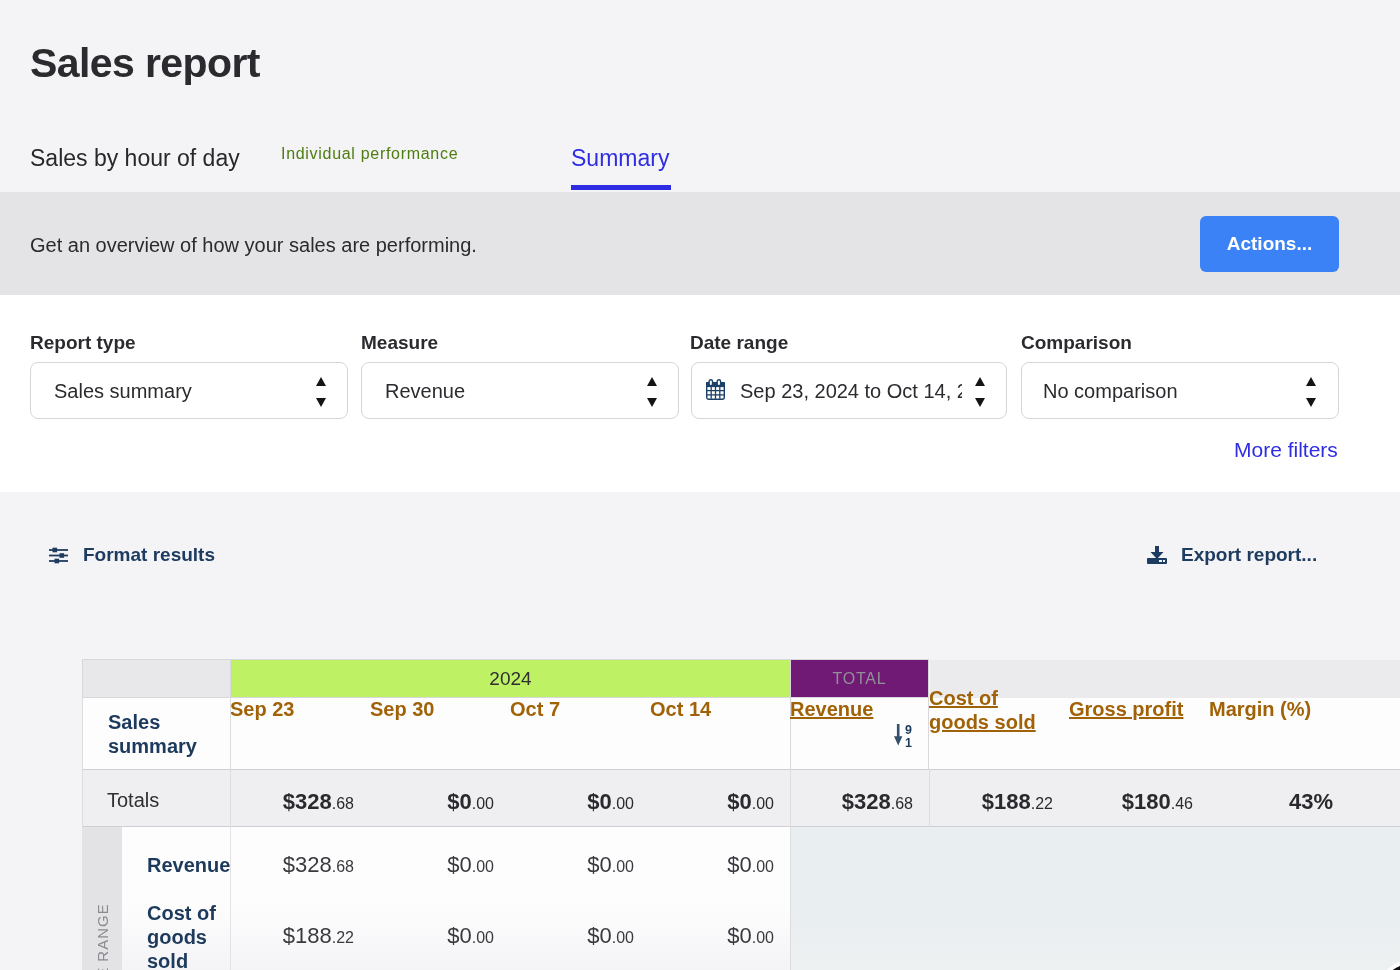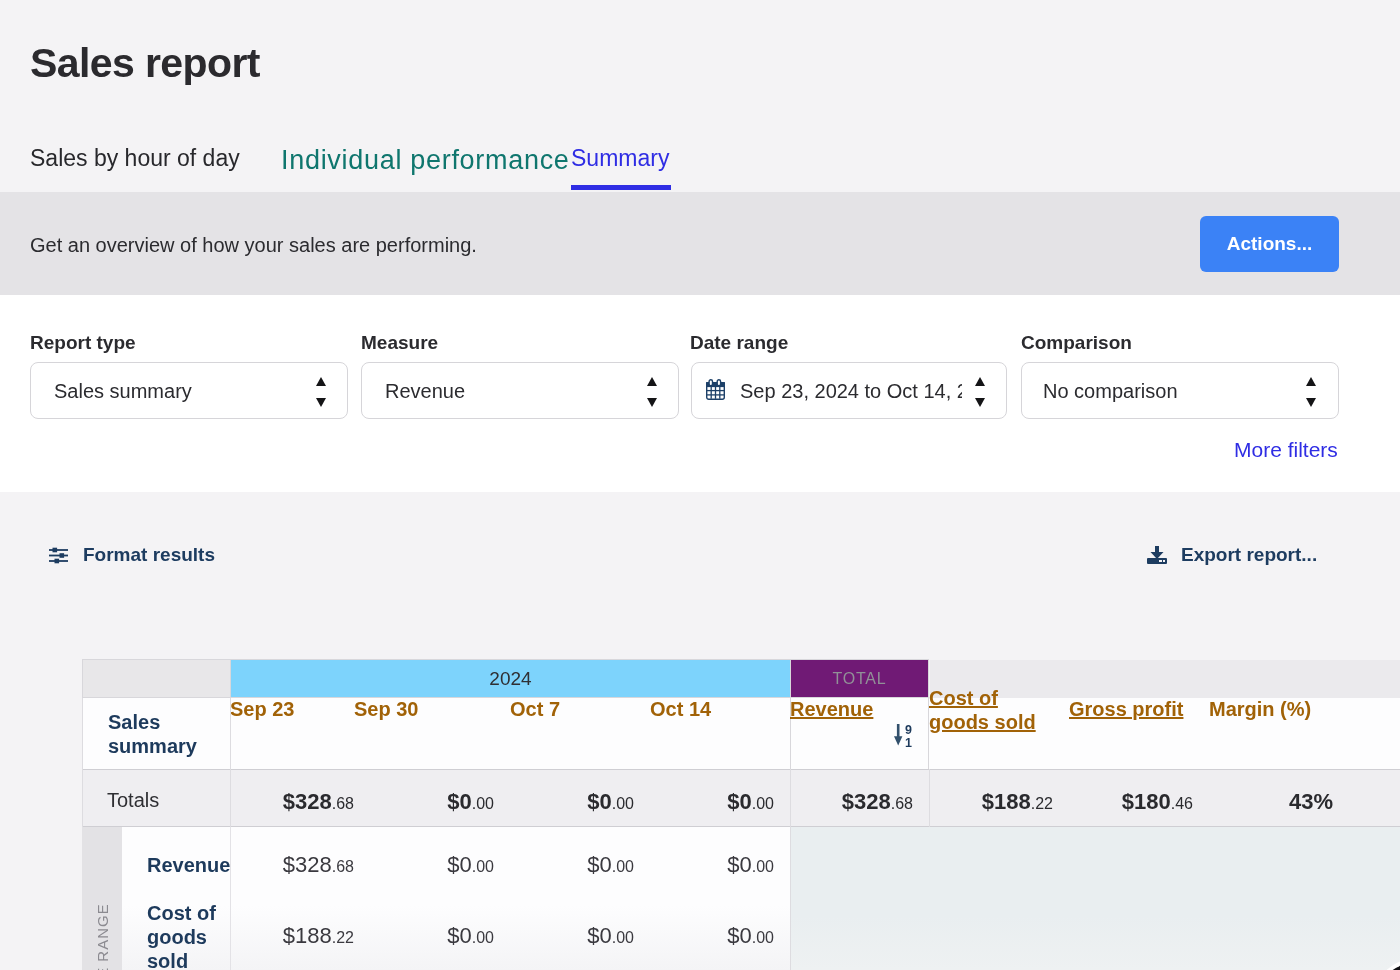--- a/index.html
+++ b/index.html
@@ -7,21 +7,21 @@
   body { font-family:"Liberation Sans", sans-serif; background:#ffffff; position:relative; }
   .abs { position:absolute; }
 </style>
 </head>
 <body>
 
 <div class="abs" style="left:0;top:0;width:1400px;height:192px;background:#f4f3f5;"></div>
 <div class="abs" style="left:30px;top:40px;font-size:41px;font-weight:bold;color:#2b2a2e;letter-spacing:-0.6px;">Sales report</div>
 
 <div class="abs" style="left:30px;top:145px;font-size:23px;color:#28282c;">Sales by hour of day</div>
-<div class="abs" style="left:281px;top:145px;font-size:27px;letter-spacing:0.7px;color:#0f766e;">Individual performance</div>
+<div class="abs" style="left:281px;top:145px;font-size:16px;letter-spacing:0.7px;color:#4d7c0f;">Individual performance</div>
 <div class="abs" style="left:571px;top:145px;font-size:23px;color:#2f2de4;">Summary</div>
 <div class="abs" style="left:571px;top:185px;width:100px;height:5px;background:#2f2de4;"></div>
 
 <div class="abs" style="left:0;top:192px;width:1400px;height:103px;background:#e4e3e6;"></div>
 <div class="abs" style="left:30px;top:234px;font-size:20px;color:#2b2b2f;">Get an overview of how your sales are performing.</div>
 <div class="abs" style="left:1200px;top:216px;width:139px;height:56px;background:#3b82f6;border-radius:6px;color:#ffffff;font-size:19px;font-weight:bold;text-align:center;line-height:55px;">Actions...</div>
 
 <div class="abs" style="left:0;top:295px;width:1400px;height:197px;background:#ffffff;"></div>
 
 <div class="abs" style="left:30px;top:332px;font-size:19px;font-weight:bold;color:#2b2b2f;">Report type</div>
@@ -81,28 +81,28 @@
   <rect x="0" y="12" width="20" height="6" rx="1"></rect>
   <rect x="12" y="14" width="3" height="2" fill="#f4f3f5"></rect>
   <rect x="16" y="14" width="2" height="2" fill="#f4f3f5"></rect>
 </svg>
 </div>
 <div class="abs" style="left:1181px;top:544px;font-size:19px;font-weight:bold;color:#1d3c60;">Export report...</div>
 
 <div class="abs" style="left:82px;top:659px;width:1318px;height:311px;">
 
   <div class="abs" style="left:0;top:0;width:148px;height:39px;background:#e8e7e9;border:1px solid #d8d7db;border-right:none;"></div>
-  <div class="abs" style="left:148px;top:0;width:560px;height:39px;background:#7dd3fc;border:1px solid #d8d7db;border-right:none;color:#2f2f33;font-size:19px;text-align:center;line-height:38px;">2024</div>
+  <div class="abs" style="left:148px;top:0;width:560px;height:39px;background:#bef264;border:1px solid #d8d7db;border-right:none;color:#2f2f33;font-size:19px;text-align:center;line-height:38px;">2024</div>
   <div class="abs" style="left:708px;top:0;width:139px;height:39px;background:#701a75;border:1px solid #d8d7db;color:#919097;font-size:16px;letter-spacing:0.8px;text-align:center;line-height:38px;">TOTAL</div>
   <div class="abs" style="left:848px;top:1px;width:470px;height:38px;background:#ebeaed;"></div>
 
   <div class="abs" style="left:0;top:39px;width:1318px;height:71px;background:#fdfdfe;"></div>
   <div class="abs" style="left:0;top:39px;width:148px;height:71px;border-left:1px solid #d8d7db;color:#1d3a5c;font-size:20px;font-weight:bold;line-height:24px;padding:12px 0 0 25px;">Sales summary</div>
   <div class="abs hcell" style="left:148px;top:39px;width:140px;padding-right:18px;">Sep 23</div>
-  <div class="abs hcell" style="left:272px;top:39px;width:140px;padding-right:18px;">Sep 30</div>
+  <div class="abs hcell" style="left:288px;top:39px;width:140px;padding-right:18px;">Sep 30</div>
   <div class="abs hcell" style="left:428px;top:39px;width:140px;padding-right:18px;">Oct 7</div>
   <div class="abs hcell" style="left:568px;top:39px;width:140px;padding-right:18px;">Oct 14</div>
   <div class="abs" style="left:708px;top:39px;width:139px;height:71px;border-left:1px solid #d8d7db;border-right:1px solid #d8d7db;"></div>
   <div class="abs hcell" style="left:708px;top:39px;width:100px;"><span style="text-decoration:underline;">Revenue</span></div>
   <div class="abs" style="left:812px;top:65px;z-index:2;">
   <svg width="22" height="23" viewBox="0 0 22 23">
     <rect x="2.9" y="0" width="2.6" height="14" fill="#32506c"></rect>
     <path d="M0 12.2 L8.4 12.2 L4.2 21.5 Z" fill="#32506c"></path>
     <text x="11" y="9.5" font-family="Liberation Sans, sans-serif" font-size="12.5" font-weight="bold" fill="#1d3a5c">9</text>
     <text x="11" y="22.5" font-family="Liberation Sans, sans-serif" font-size="12.5" font-weight="bold" fill="#1d3a5c">1</text>

